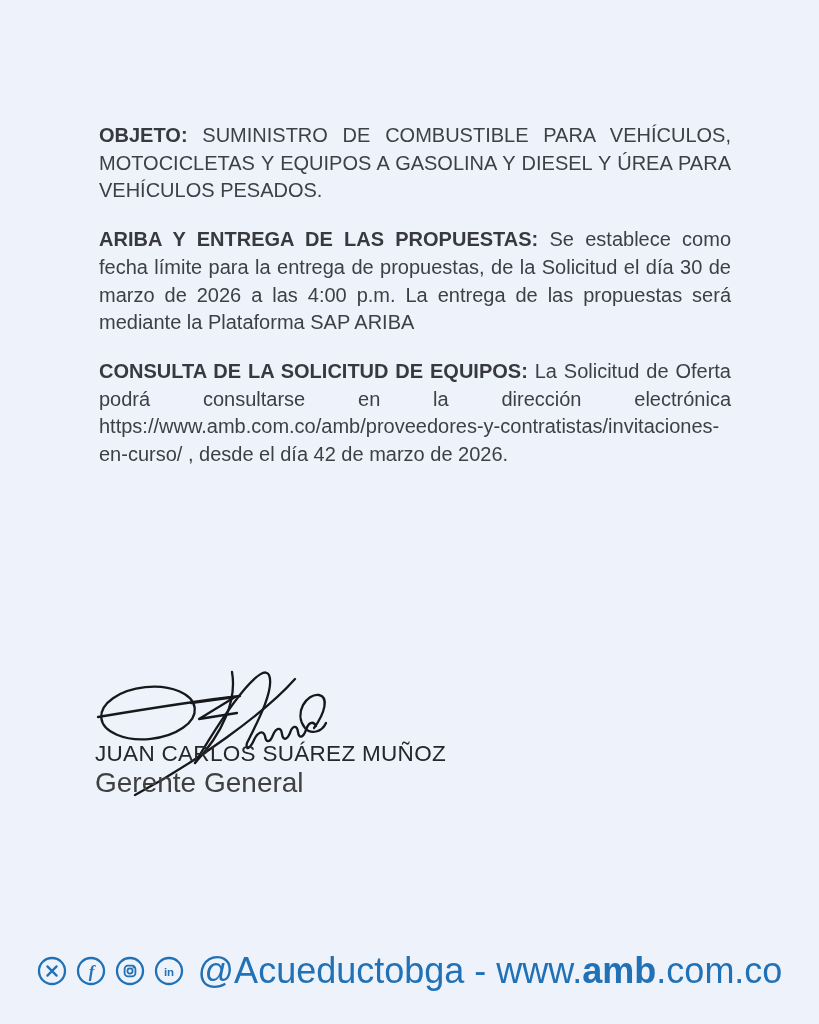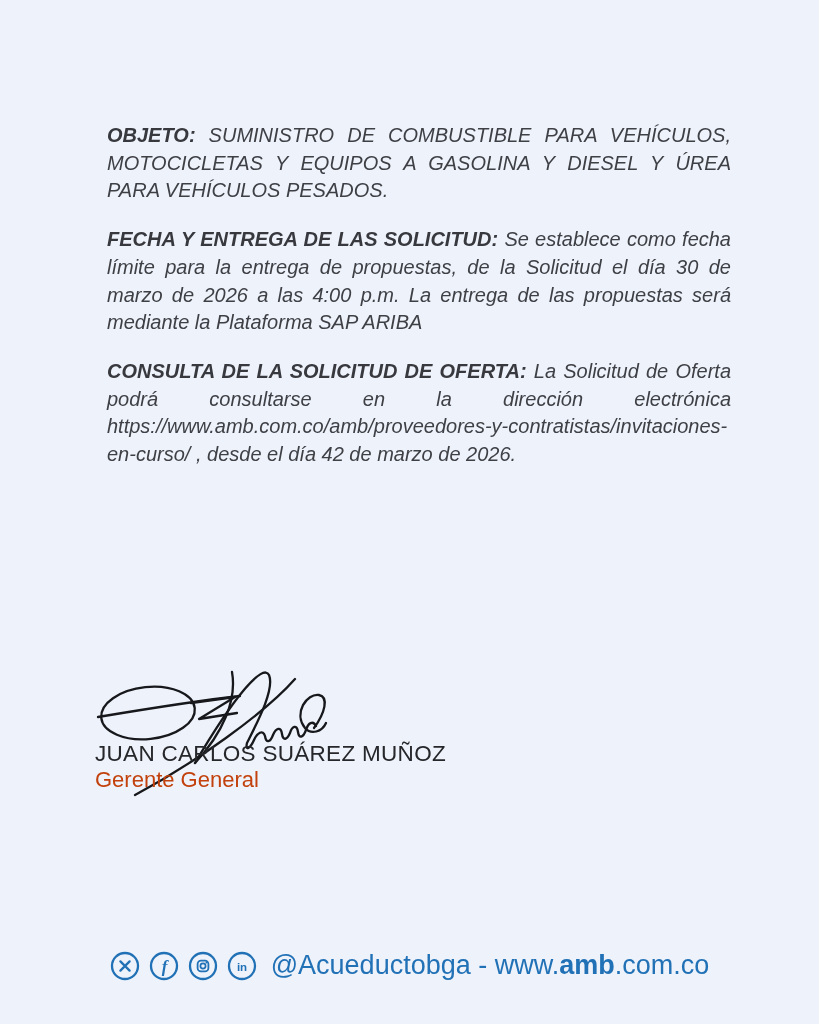--- a/index.html
+++ b/index.html
@@ -17,71 +17,70 @@
   }
   .content {
     position: absolute;
     left: 95px; top: 122px;
     width: 636px;
     color: #3e4046;
     font-size: 20px;
     line-height: 27.7px;
   }
   p.para {
-    margin: 0 0 21px 12px;
+    margin: 0 0 21px 4px;
     text-align: justify;
     overflow-wrap: break-word;
-    font-style: italic;
   }
   p.para strong { font-weight: bold; color: #38393f; }
 
   .sign-block {
     position: absolute;
     left: 95px; top: 655px;
     width: 360px; height: 150px;
   }
   .sign-svg { position: absolute; left: 0; top: 0; }
   .sign-name {
     position: absolute; left: 0; top: 86px;
     font-size: 22.5px; letter-spacing: 0.3px;
     color: #26272b; white-space: nowrap;
   }
   .sign-title {
     position: absolute; left: 0; top: 112px;
-    font-size: 22px; color: #c2410c; white-space: nowrap;
+    font-size: 28px; color: #404040; white-space: nowrap;
   }
 
   .footer {
     position: absolute;
     left: 0; top: 950px; width: 819px;
     display: flex; align-items: center; justify-content: center;
     gap: 9px;
   }
   .footer .icon { width: 30px; height: 30px; display: block; cursor: pointer; }
   .footer-text {
     margin-left: 5px;
-    font-size: 27px;
+    font-size: 36px;
     color: #2171b6;
     white-space: nowrap;
   }
   .footer-text .bold { font-weight: bold; }
 </style>
 </head>
 <body>
 
 <div class="page">
 
   <div class="content">
     <p class="para"><strong>OBJETO:</strong><span> SUMINISTRO DE COMBUSTIBLE PARA VEHÍCULOS, MOTOCICLETAS Y EQUIPOS A GASOLINA Y DIESEL Y ÚREA PARA VEHÍCULOS PESADOS.</span></p>
 
 
-    <p class="para"><strong>FECHA Y ENTREGA DE LAS SOLICITUD:</strong><span> Se establece como fecha límite para la entrega de propuestas, de la Solicitud el día 30 de marzo de 2026 a las 4:00 p.m. La entrega de las propuestas será mediante la Plataforma SAP ARIBA</span></p>
+    <p class="para"><strong>ARIBA Y ENTREGA DE LAS PROPUESTAS:</strong><span> Se establece como fecha límite para la entrega de propuestas, de la Solicitud el día 30 de marzo de 2026 a las 4:00 p.m. La entrega de las propuestas será mediante la Plataforma SAP ARIBA</span></p>
 
 
-    <p class="para"><strong>CONSULTA DE LA SOLICITUD DE OFERTA:</strong><span> La Solicitud de Oferta podrá consultarse en la dirección electrónica https://www.amb.com.co/amb/proveedores-y-contratistas/invitaciones-en-curso/ , desde el día 42 de marzo de 2026.</span></p>
+    <p class="para"><strong>CONSULTA DE LA SOLICITUD DE EQUIPOS:</strong><span> La Solicitud de Oferta podrá consultarse en la dirección electrónica https://www.amb.com.co/amb/proveedores-y-contratistas/invitaciones-en-curso/ , desde el día 42 de marzo de 2026.</span></p>
   </div>
 
   <div class="sign-block">
     <svg class="sign-svg" width="240" height="145" viewBox="0 0 240 145" fill="none" stroke="#17181c" stroke-width="2.3" stroke-linecap="round" stroke-linejoin="round">
       <ellipse cx="53" cy="58" rx="47" ry="26" transform="rotate(-6 53 58)"></ellipse>
       <path d="M3,62 C45,55 100,46 145,41"></path>
       <path d="M137,17 C142,45 128,78 100,108"></path>
       <path d="M96,48 L140,42 L104,64 L142,58"></path>
       <path d="M100,108 C140,40 168,8 174,20 C180,34 162,68 152,88 C150,96 155,94 159,85 C162,78 168,74 170,81 C171,88 175,88 178,80 C181,73 186,71 187,79 C188,86 192,85 195,78 C197,71 202,69 203,77 C204,84 208,83 211,75 C213,68 218,65 221,71"></path>
       <path d="M219,73 C230,58 234,42 224,40 C212,38 198,58 210,73 C216,80 227,77 231,68"></path>

